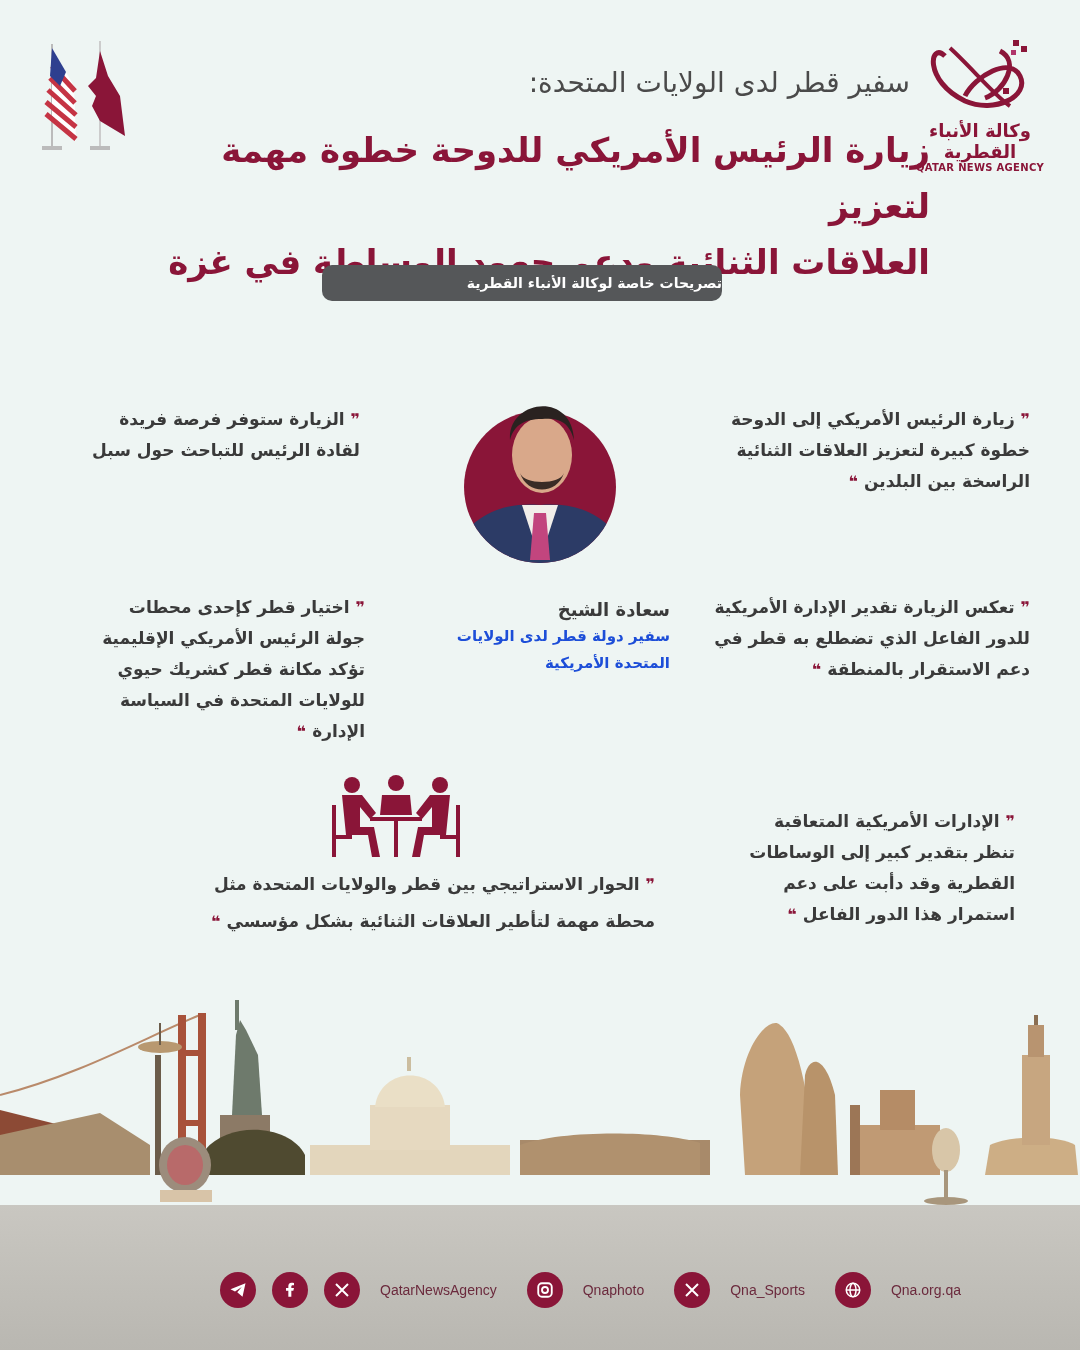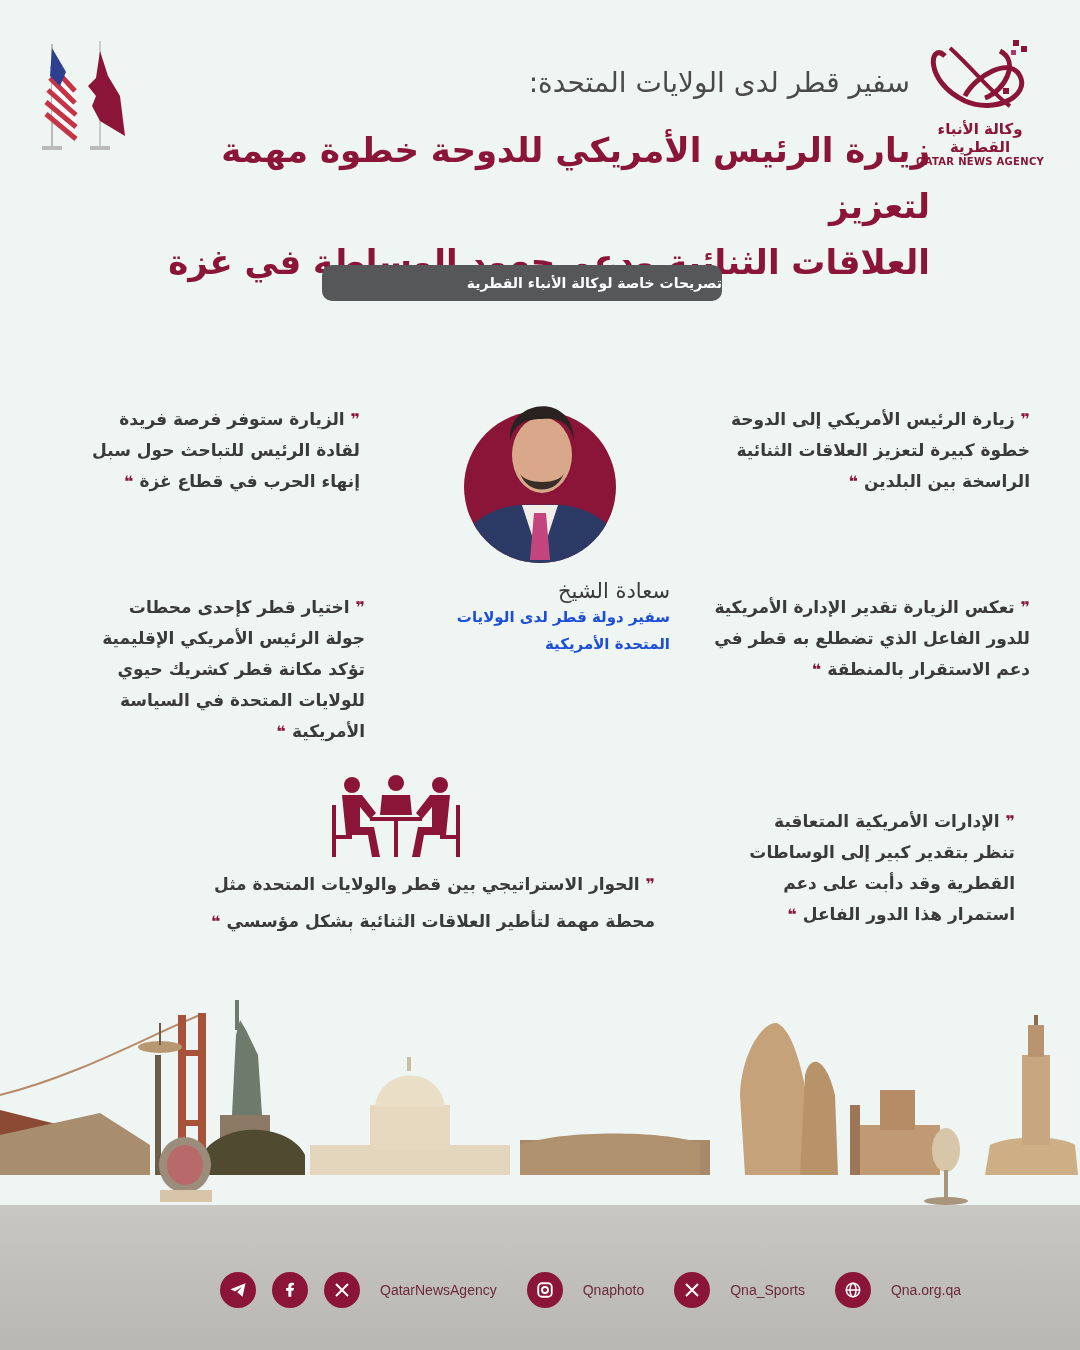--- a/index.html
+++ b/index.html
@@ -9,21 +9,21 @@
     font-family: "DejaVu Sans", sans-serif;
     position: relative;
     color: #3a3a3a;
   }
   .abs { position: absolute; }
   .rtl { direction: rtl; }
 
   
   .flags { left: 30px; top: 36px; width: 100px; height: 120px; }
   .logo { left: 905px; top: 36px; width: 150px; height: 130px; text-align: center; }
-  .logo .ar { font-size: 15px; color: #8a1538; font-weight: bold; direction: rtl; margin-top: 2px; }
+  .logo .ar { font-size: 18px; color: #8a1538; font-weight: bold; direction: rtl; margin-top: 2px; }
   .logo .en { font-size: 10px; color: #8a1538; font-weight: bold; letter-spacing: 0.3px; }
 
   .subtitle { left: 150px; top: 66px; width: 760px; font-size: 28px; color: #4a4a4a; }
   .title { left: 140px; top: 122px; width: 790px; font-size: 34px; font-weight: bold; color: #8a1538; line-height: 56px; }
 
   .pill {
     left: 322px; top: 265px; width: 400px; height: 36px;
     background: #555759; border-radius: 10px; color: #fff;
     font-size: 14px; font-weight: bold; line-height: 36px;
   }
@@ -35,21 +35,21 @@
   .q1 { left: 700px; top: 404px; width: 330px; }
   .q2 { left: 60px; top: 404px; width: 300px; }
   .q3 { left: 700px; top: 592px; width: 330px; }
   .q4 { left: 55px; top: 592px; width: 310px; }
   .q5 { left: 715px; top: 806px; width: 300px; }
   .q6 { left: 145px; top: 866px; width: 510px; line-height: 36px; }
 
   
   .portrait { left: 462px; top: 385px; width: 156px; height: 180px; }
   .person-title { left: 410px; top: 578px; width: 260px; }
-  .pt-honor { font-size: 21px; font-weight: normal; color: #3a3a3a; line-height: 26px; }
+  .pt-honor { font-size: 18px; font-weight: bold; color: #3a3a3a; line-height: 26px; margin-top: 19px; }
   .pt-name { font-size: 18px; font-weight: bold; color: #222; line-height: 30px; }
   .pt-role { font-size: 15px; font-weight: bold; color: #1d4ed8; line-height: 27px; }
 
   .meeting { left: 330px; top: 775px; width: 132px; height: 85px; }
 
   
   .skyline { left: 0; top: 995px; width: 1080px; height: 210px; }
   .ground { left: 0; top: 1205px; width: 1080px; height: 145px;
     background: linear-gradient(#c9c7c1, #b9b7b1); }
 
@@ -103,21 +103,20 @@
 
 <div class="abs quote q1 rtl">
   <div><span class="qm">❞</span> <span>زيارة الرئيس الأمريكي إلى الدوحة</span></div>
   <div>خطوة كبيرة لتعزيز العلاقات الثنائية</div>
   <div><span>الراسخة بين البلدين</span> <span class="qm">❝</span></div>
 </div>
 
 <div class="abs quote q2 rtl">
   <div><span class="qm">❞</span> <span>الزيارة ستوفر فرصة فريدة</span></div>
   <div>لقادة الرئيس للتباحث حول سبل</div>
-  <div><span>إنهاء الحرب في قطاع غزة</span> <span class="qm">❝</span></div>
 </div>
 
 <div class="abs portrait">
   <svg width="156" height="180" viewBox="0 0 156 180">
     <defs>
       <clipPath id="circ">
           <circle cx="78" cy="102" r="76"></circle>
         </clipPath>
     </defs>
     <circle cx="78" cy="102" r="76" fill="#8a1538"></circle>
@@ -142,21 +141,21 @@
   <div><span class="qm">❞</span> <span>تعكس الزيارة تقدير الإدارة الأمريكية</span></div>
   <div>للدور الفاعل الذي تضطلع به قطر في</div>
   <div><span>دعم الاستقرار بالمنطقة</span> <span class="qm">❝</span></div>
 </div>
 
 <div class="abs quote q4 rtl">
   <div><span class="qm">❞</span> <span>اختيار قطر كإحدى محطات</span></div>
   <div>جولة الرئيس الأمريكي الإقليمية</div>
   <div>تؤكد مكانة قطر كشريك حيوي</div>
   <div>للولايات المتحدة في السياسة</div>
-  <div><span>الأمريكية</span> <span class="qm">❝</span></div>
+  <div><span>الإدارة</span> <span class="qm">❝</span></div>
 </div>
 
 <div class="abs meeting">
   <svg width="132" height="85" viewBox="0 0 132 85" fill="#8a1538">
     <circle cx="22" cy="10" r="8"></circle>
     <circle cx="66" cy="8" r="8"></circle>
     <circle cx="110" cy="10" r="8"></circle>
     <path d="M12 20 L32 20 L46 38 L40 44 L30 32 L30 52 L44 52 L50 82 L42 82 L38 60 L16 60 Z"></path>
     <path d="M120 20 L100 20 L86 38 L92 44 L102 32 L102 52 L88 52 L82 82 L90 82 L94 60 L116 60 Z"></path>
     <path d="M52 20 L80 20 L82 40 L50 40 Z"></path>

